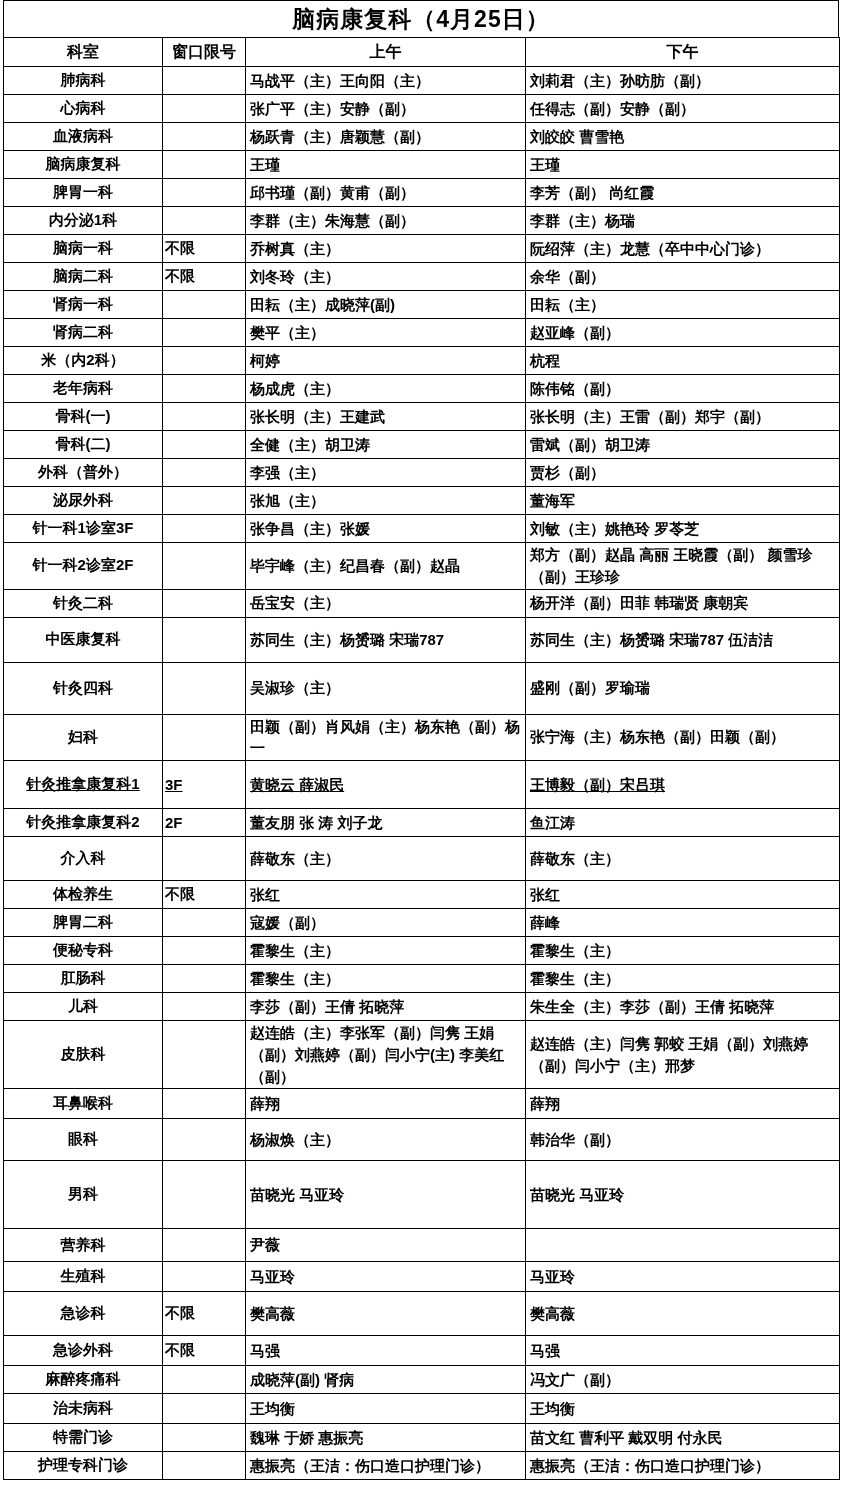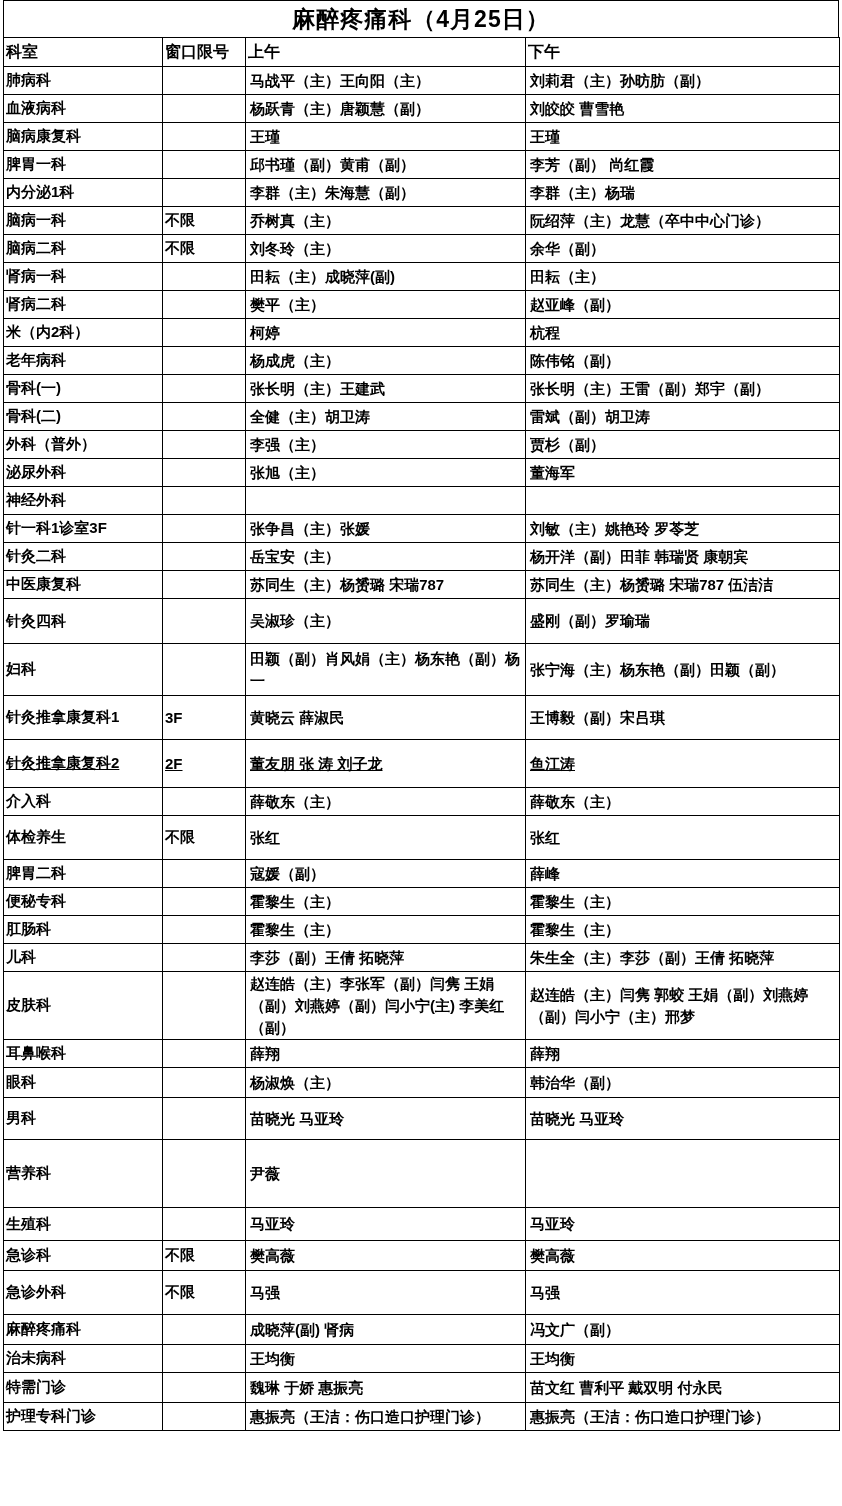--- a/index.html
+++ b/index.html
@@ -31,22 +31,22 @@
   col.c-limit{width:83px;}
   col.c-am{width:280px;}
   col.c-pm{width:314px;}
   th,td{
     border:1px solid #000;
     font-weight:700;
     font-size:15px;
     vertical-align:middle;
     overflow:hidden;
   }
-  thead th{height:26px;text-align:left;font-size:16px;padding:1px 2px;}
-  td.col-dept{text-align:left;padding:1px 2px;}
+  thead th{height:26px;text-align:center;font-size:16px;padding:1px 2px;}
+  td.col-dept{text-align:center;padding:1px 2px;}
   td.col-limit{padding:1px 2px;}
   td.col-am,td.col-pm{text-align:left;padding:1px 4px;line-height:1.45;}
   tbody tr{height:28px;}
   
   tbody tr:nth-child(20){height:45px;}
   tbody tr:nth-child(21){height:52px;}
   tbody tr:nth-child(22){height:44px;}
   tbody tr:nth-child(23){height:48px;text-decoration:underline;}
   tbody tr:nth-child(25){height:44px;}
   tbody tr:nth-child(32){height:30px;}
@@ -58,21 +58,21 @@
   tbody tr:nth-child(38){height:30px;}
   tbody tr:nth-child(40){height:30px;}
   tbody tr:nth-child(44){height:40px;}
   tbody tr:nth-child(45){height:36px;}
   tbody tr:nth-child(45) td{font-size:12.5px;}
 </style>
 </head>
 <body>
 
 <div class="page">
-  <div class="title">麻醉疼痛科（4月25日）</div>
+  <div class="title">脑病康复科（4月25日）</div>
   <table>
     <colgroup>
       <col class="c-dept">
         <col class="c-limit">
         <col class="c-am">
         <col class="c-pm">
     </colgroup>
     <thead>
       <tr>
           <th>科室</th>
@@ -82,20 +82,26 @@
         </tr>
     </thead>
     <tbody>
         <tr>
           <td class="col-dept">肺病科</td>
           <td class="col-limit"></td>
           <td class="col-am">马战平（主）王向阳（主）</td>
           <td class="col-pm">刘莉君（主）孙昉肪（副）</td>
         </tr>
         <tr>
+          <td class="col-dept">心病科</td>
+          <td class="col-limit"></td>
+          <td class="col-am">张广平（主）安静（副）</td>
+          <td class="col-pm">任得志（副）安静（副）</td>
+        </tr>
+        <tr>
           <td class="col-dept">血液病科</td>
           <td class="col-limit"></td>
           <td class="col-am">杨跃青（主）唐颖慧（副）</td>
           <td class="col-pm">刘皎皎 曹雪艳</td>
         </tr>
         <tr>
           <td class="col-dept">脑病康复科</td>
           <td class="col-limit"></td>
           <td class="col-am">王瑾</td>
           <td class="col-pm">王瑾</td>
@@ -166,30 +172,30 @@
           <td class="col-am">李强（主）</td>
           <td class="col-pm">贾杉（副）</td>
         </tr>
         <tr>
           <td class="col-dept">泌尿外科</td>
           <td class="col-limit"></td>
           <td class="col-am">张旭（主）</td>
           <td class="col-pm">董海军</td>
         </tr>
         <tr>
-          <td class="col-dept">神经外科</td>
-          <td class="col-limit"></td>
-          <td class="col-am"></td>
-          <td class="col-pm"></td>
-        </tr>
-        <tr>
           <td class="col-dept">针一科1诊室3F</td>
           <td class="col-limit"></td>
           <td class="col-am">张争昌（主）张媛</td>
           <td class="col-pm">刘敏（主）姚艳玲 罗苓芝</td>
+        </tr>
+        <tr>
+          <td class="col-dept">针一科2诊室2F</td>
+          <td class="col-limit"></td>
+          <td class="col-am">毕宇峰（主）纪昌春（副）赵晶</td>
+          <td class="col-pm">郑方（副）赵晶 高丽 王晓霞（副） 颜雪珍（副）王珍珍</td>
         </tr>
         <tr>
           <td class="col-dept">针灸二科</td>
           <td class="col-limit"></td>
           <td class="col-am">岳宝安（主）</td>
           <td class="col-pm">杨开洋（副）田菲 韩瑞贤 康朝宾</td>
         </tr>
         <tr>
           <td class="col-dept">中医康复科</td>
           <td class="col-limit"></td>

